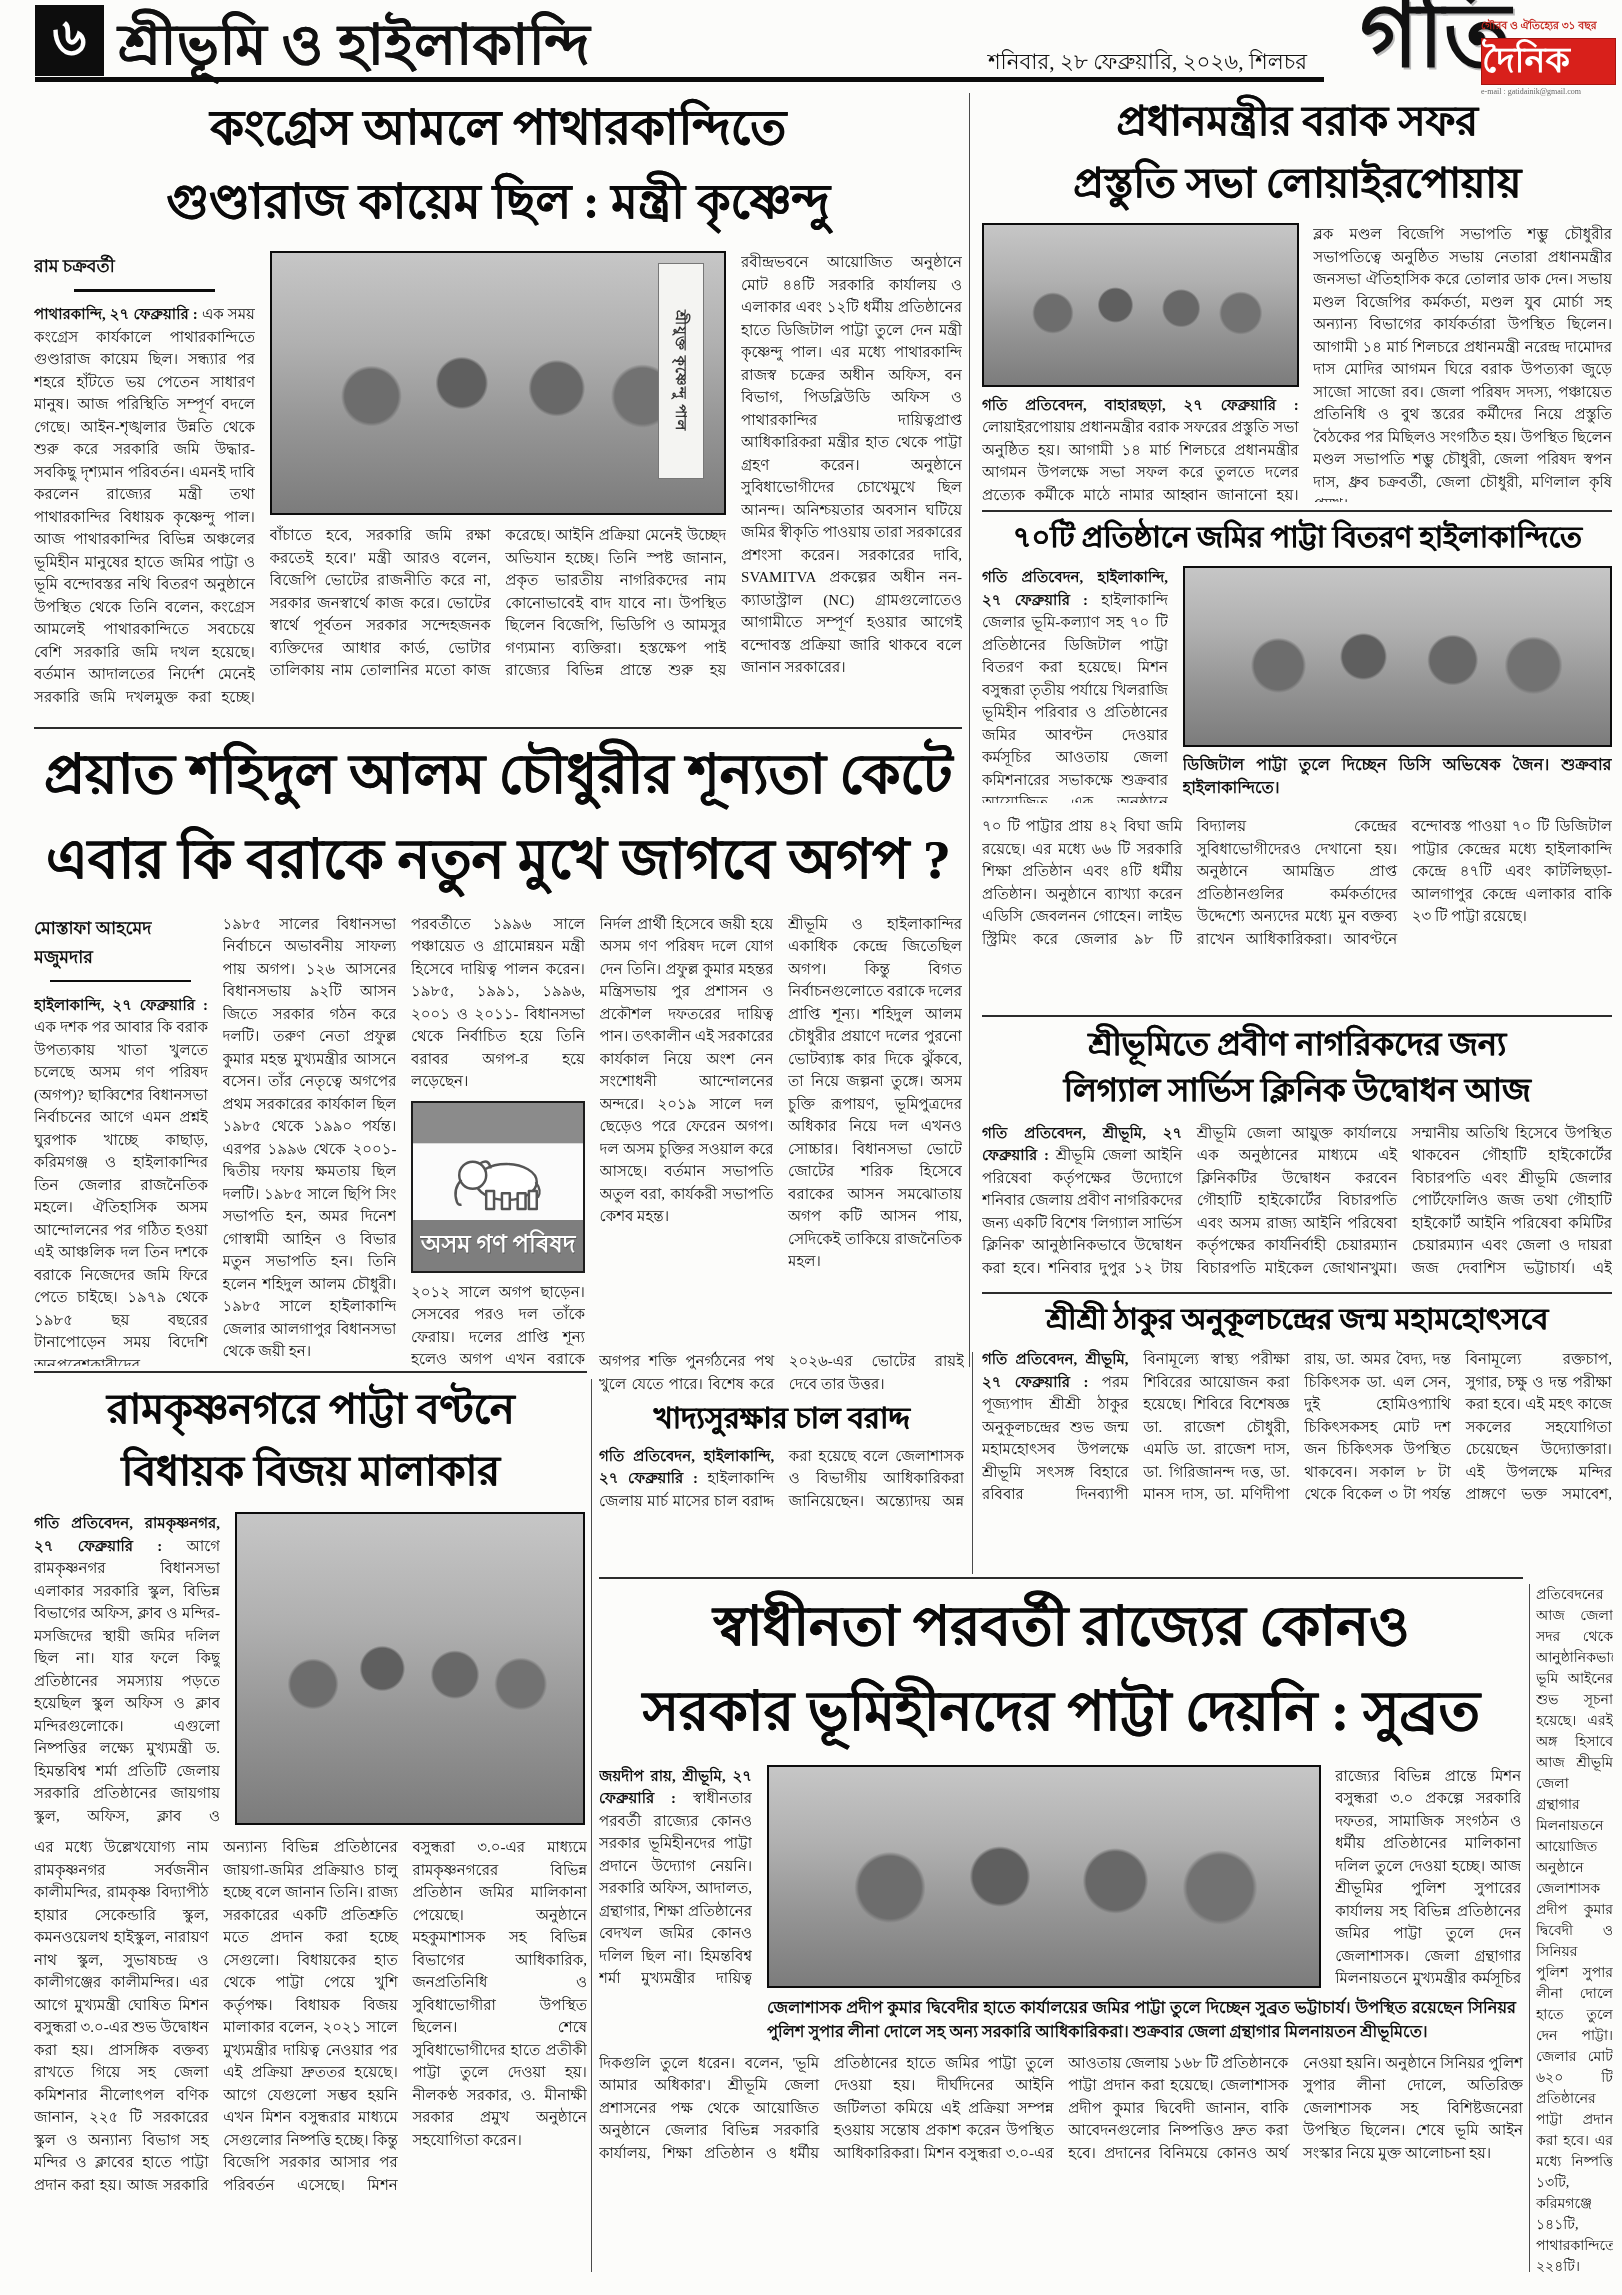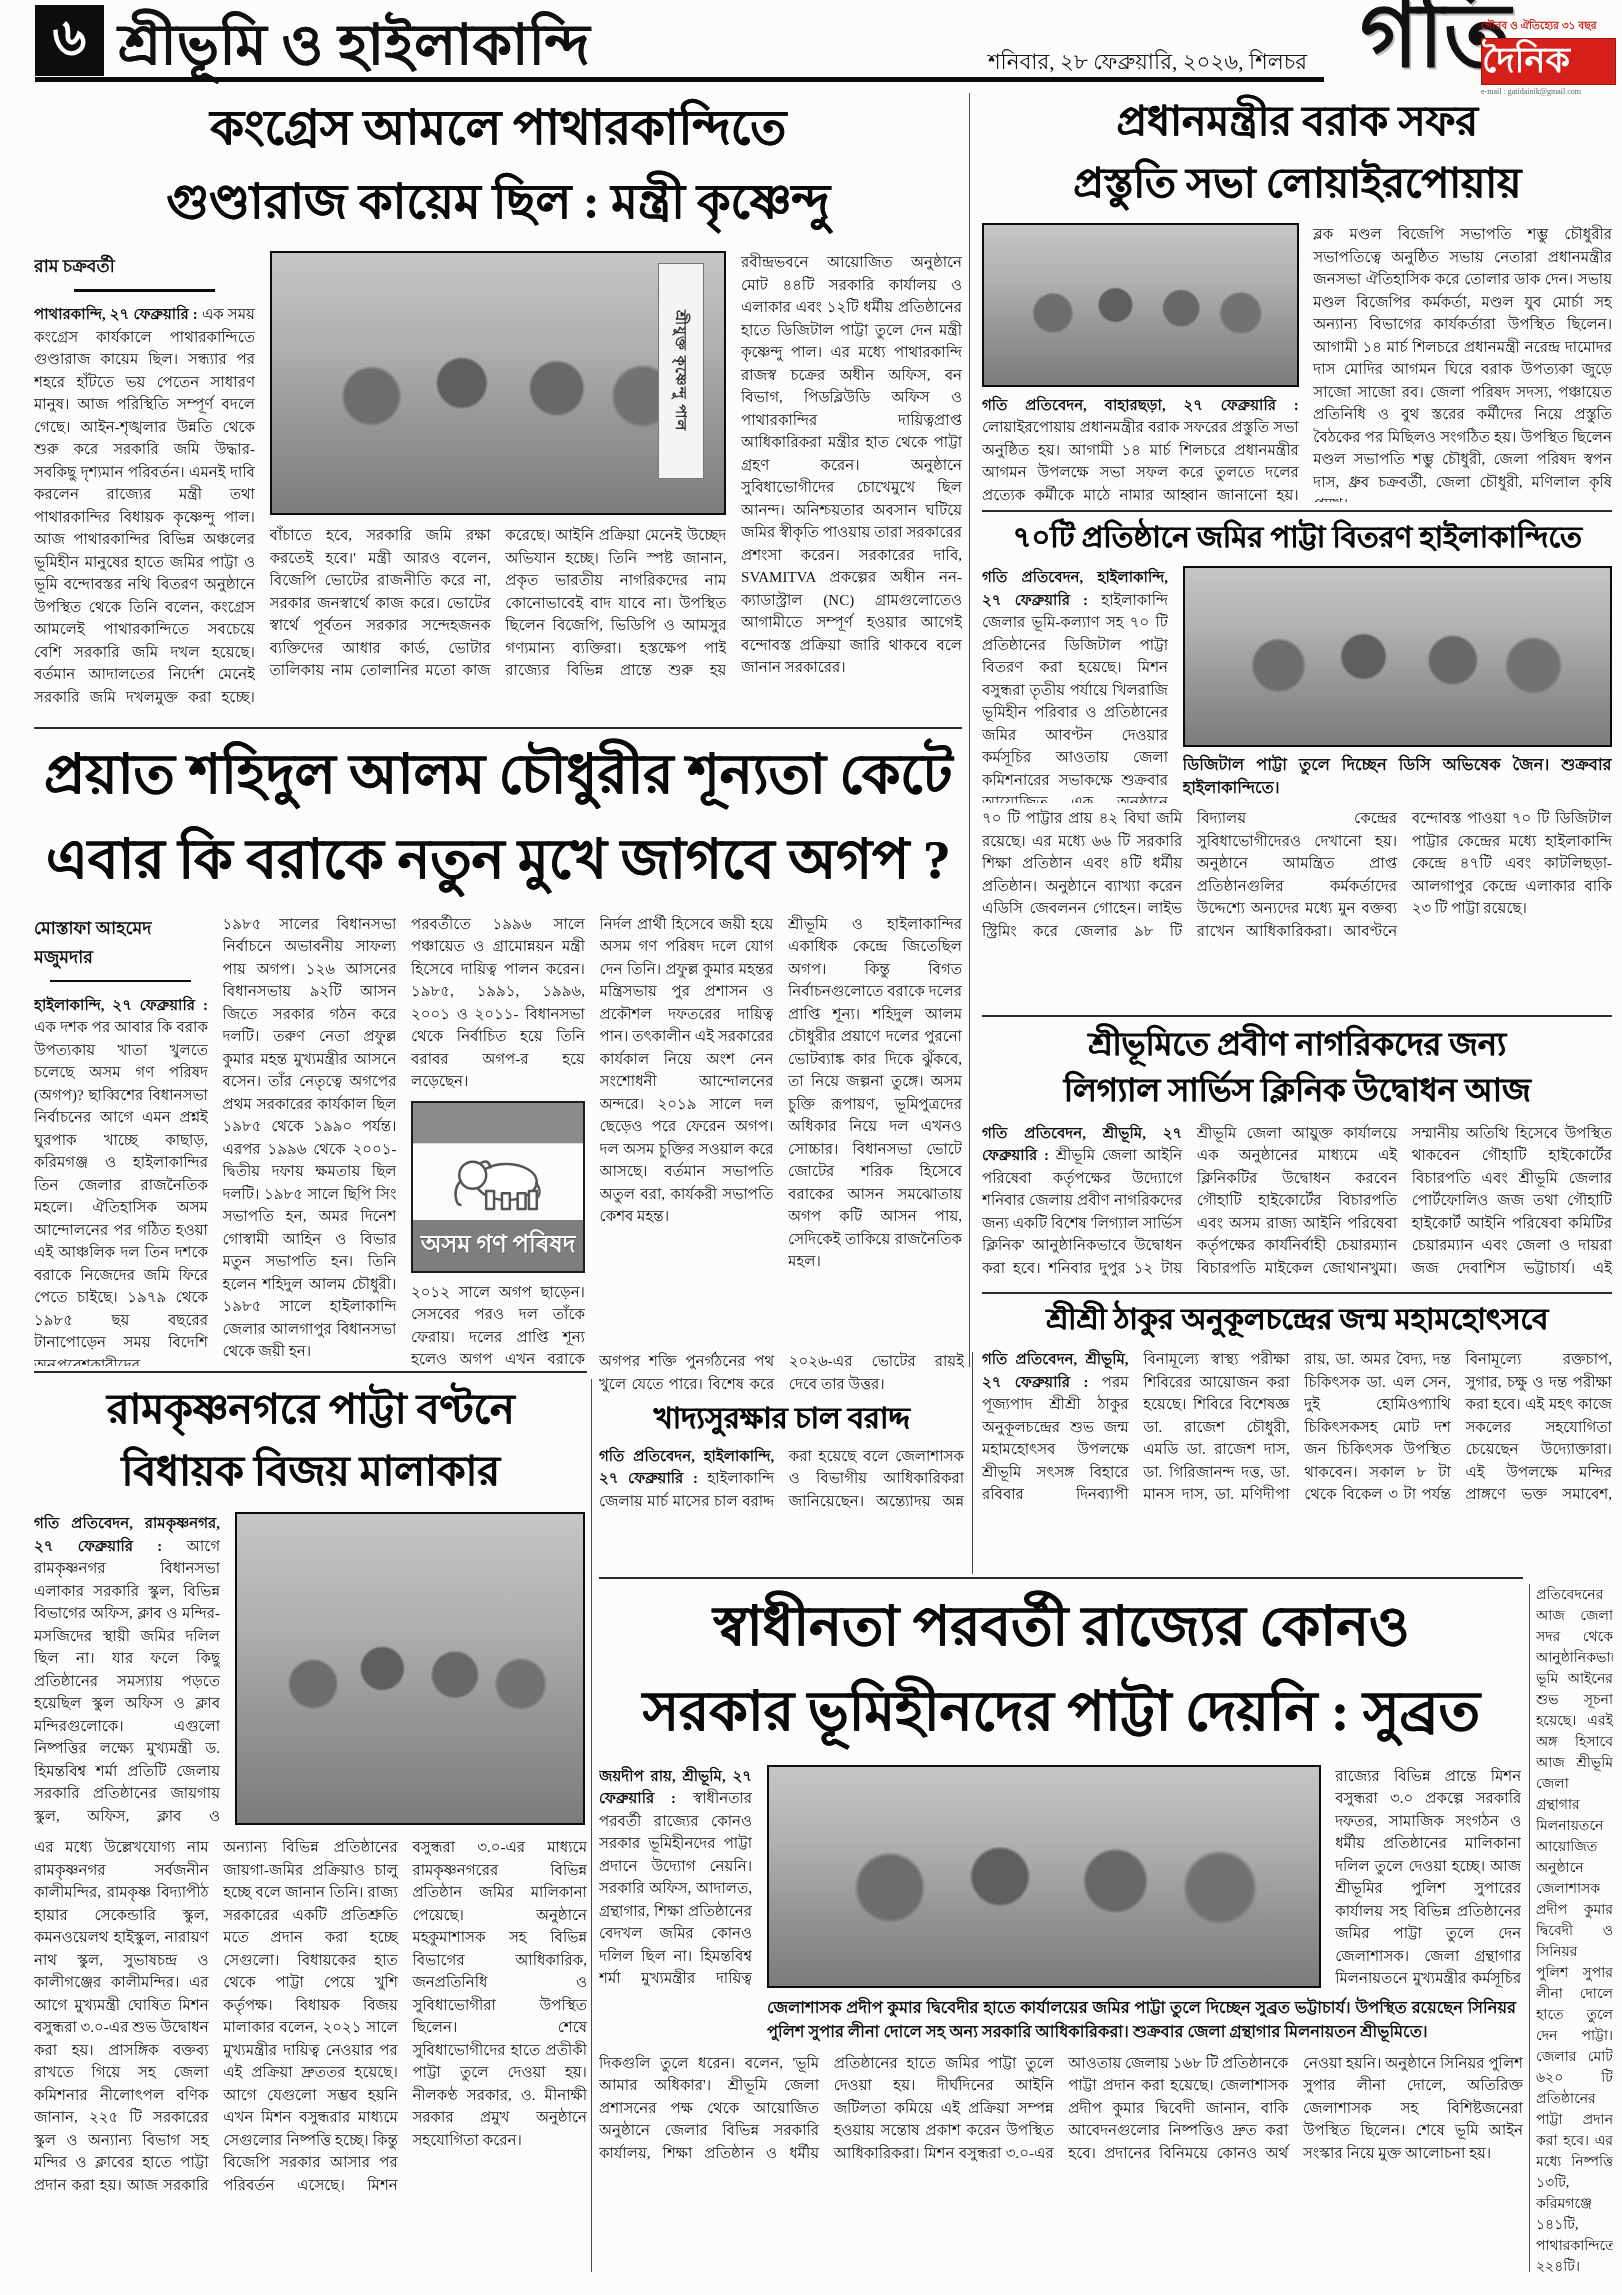--- a/index.html
+++ b/index.html
@@ -132,21 +132,21 @@
     <div class="row" style="margin-top:8px;height:237px;">
       <div style="width:186px;overflow:hidden;">
         <p class="bd"><b class="dl">গতি প্রতিবেদন, হাইলাকান্দি, ২৭ ফেব্রুয়ারি :</b>
           <span>হাইলাকান্দি জেলার ভূমি-কল্যাণ সহ ৭০ টি প্রতিষ্ঠানের ডিজিটাল পাট্টা বিতরণ করা হয়েছে। মিশন বসুন্ধরা তৃতীয় পর্যায়ে খিলরাজি ভূমিহীন পরিবার ও প্রতিষ্ঠানের জমির আবণ্টন দেওয়ার কর্মসূচির আওতায় জেলা কমিশনারের সভাকক্ষে শুক্রবার আয়োজিত এক অনুষ্ঠানে ডিজিটাল পাট্টা তুলে দেন ডিসি অভিষেক জৈন।</span></p>
       </div>
       <div style="width:429px;overflow:hidden;">
         <div class="photo" style="height:181px;"></div>
         <div class="caption" style="margin-top:5.6px;">ডিজিটাল পাট্টা তুলে দিচ্ছেন ডিসি অভিষেক জৈন। শুক্রবার হাইলাকান্দিতে।</div>
       </div>
     </div>
-    <div class="threecol" style="margin-top:4px;height:221px;">
+    <div class="threecol" style="margin-top:12px;height:221px;">
       <p class="bd">৭০ টি পাট্টার প্রায় ৪২ বিঘা জমি রয়েছে। এর মধ্যে ৬৬ টি সরকারি শিক্ষা প্রতিষ্ঠান এবং ৪টি ধর্মীয় প্রতিষ্ঠান। অনুষ্ঠানে ব্যাখ্যা করেন এডিসি জেবলনন গোহেন। লাইভ স্ট্রিমিং করে জেলার ৯৮ টি বিদ্যালয় কেন্দ্রের সুবিধাভোগীদেরও দেখানো হয়। অনুষ্ঠানে আমন্ত্রিত প্রাপ্ত প্রতিষ্ঠানগুলির কর্মকর্তাদের উদ্দেশ্যে অন্যদের মধ্যে মুন বক্তব্য রাখেন আধিকারিকরা। আবণ্টনে বন্দোবস্ত পাওয়া ৭০ টি ডিজিটাল পাট্টার কেন্দ্রের মধ্যে হাইলাকান্দি কেন্দ্রে ৪৭টি এবং কাটলিছড়া-আলগাপুর কেন্দ্রে এলাকার বাকি ২৩ টি পাট্টা রয়েছে।</p>
     </div>
   </div>
 
   <div class="hrule" style="left:34px;top:727px;width:928px;"></div>
 
   <div class="art" style="left:34px;top:732px;width:928px;height:634px;">
     <div class="hl hl-lg">
       <div>প্রয়াত শহিদুল আলম চৌধুরীর শূন্যতা কেটে</div>
       <div>এবার কি বরাকে নতুন মুখে জাগবে অগপ ?</div>

